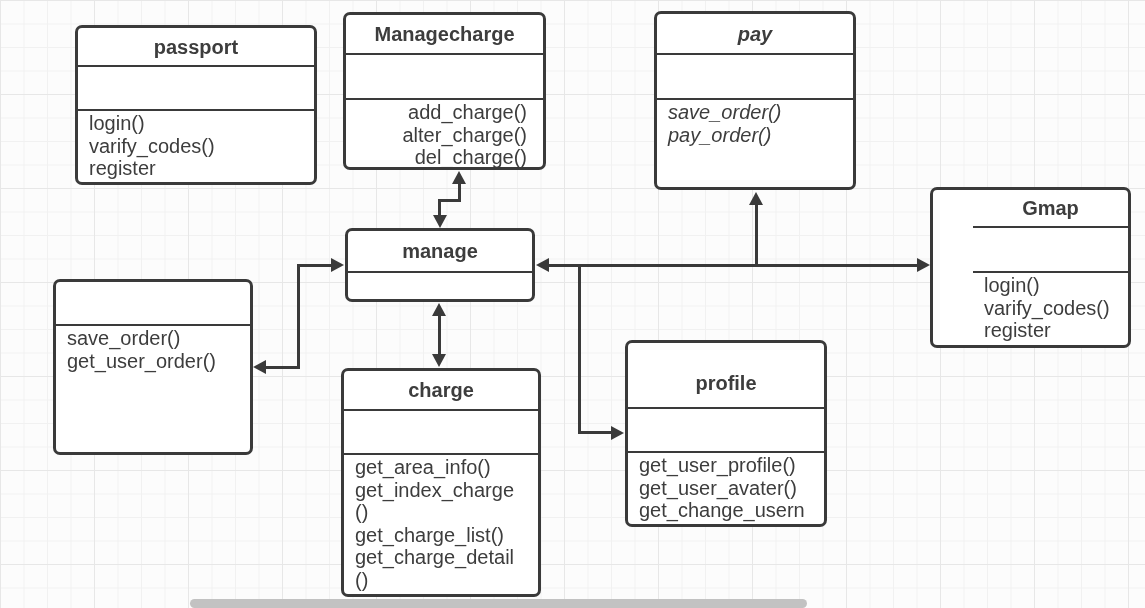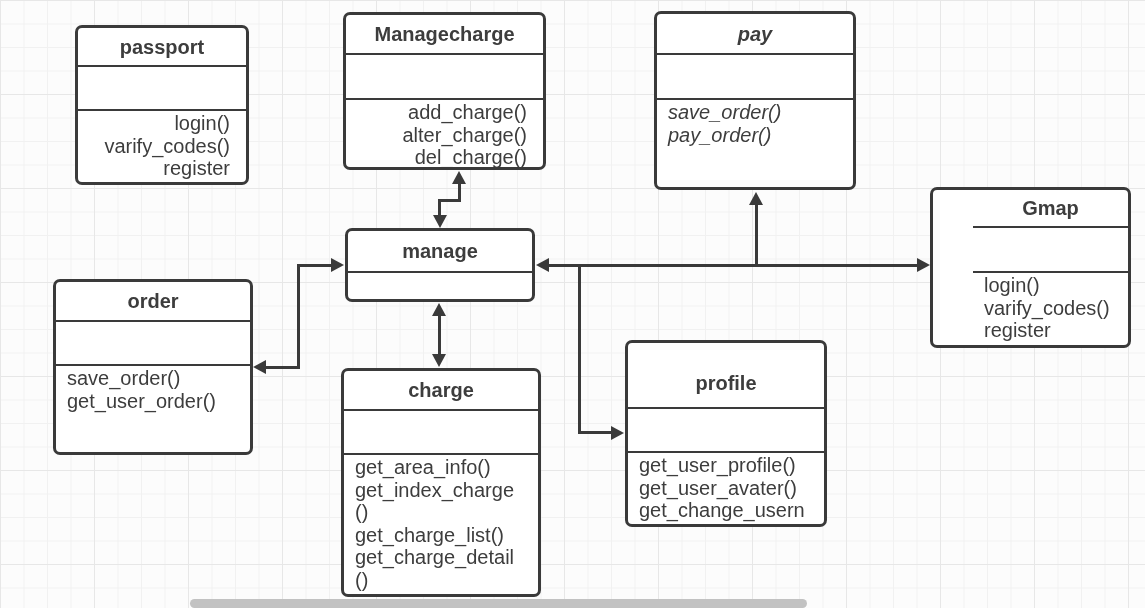--- a/index.html
+++ b/index.html
@@ -55,21 +55,21 @@
   .ah.left{border-top:7px solid transparent;border-bottom:7px solid transparent;border-right:13px solid var(--stroke);}
   .ah.right{border-top:7px solid transparent;border-bottom:7px solid transparent;border-left:13px solid var(--stroke);}
   .scrollbar-thumb{position:absolute;border-radius:5px;background:var(--scrollbar);}
 </style>
 </head>
 <body>
 
 <div class="canvas">
 
   <div id="boxes">
-      <div class="uml-box" style="left: 75px; top: 25px; width: 174px; height: 160px; text-align: right;">
+      <div class="uml-box" style="left: 75px; top: 25px; width: 242px; height: 160px;">
         <div class="uml-title" style="height: 39px;">passport</div>
         <div class="uml-attrs" style="height: 44px;"></div>
         <div class="uml-methods">
           <div>login()</div>
           <div>varify_codes()</div>
           <div>register</div>
         </div>
       </div>
       <div class="uml-box" style="left: 343px; top: 12px; width: 203px; height: 158px; text-align: right;">
         <div class="uml-title" style="height: 40px;">Managecharge</div>
@@ -91,21 +91,20 @@
       <div class="uml-box" style="left: 930px; top: 187px; width: 201px; height: 161px; padding-left: 40px;">
         <div class="uml-title" style="height: 38px;">Gmap</div>
         <div class="uml-attrs" style="height: 45px;"></div>
         <div class="uml-methods">
           <div>login()</div>
           <div>varify_codes()</div>
           <div>register</div>
         </div>
       </div>
       <div class="uml-box" style="left: 53px; top: 279px; width: 200px; height: 176px;">
-        <div class="uml-title" style="height: 40px;">order</div>
         <div class="uml-attrs" style="height: 44px;"></div>
         <div class="uml-methods">
           <div>save_order()</div>
           <div>get_user_order()</div>
         </div>
       </div>
       <div class="uml-box" style="left: 345px; top: 228px; width: 190px; height: 74px;">
         <div class="uml-title" style="height: 42px;">manage</div>
         <div class="uml-attrs grow"></div>
       </div>

